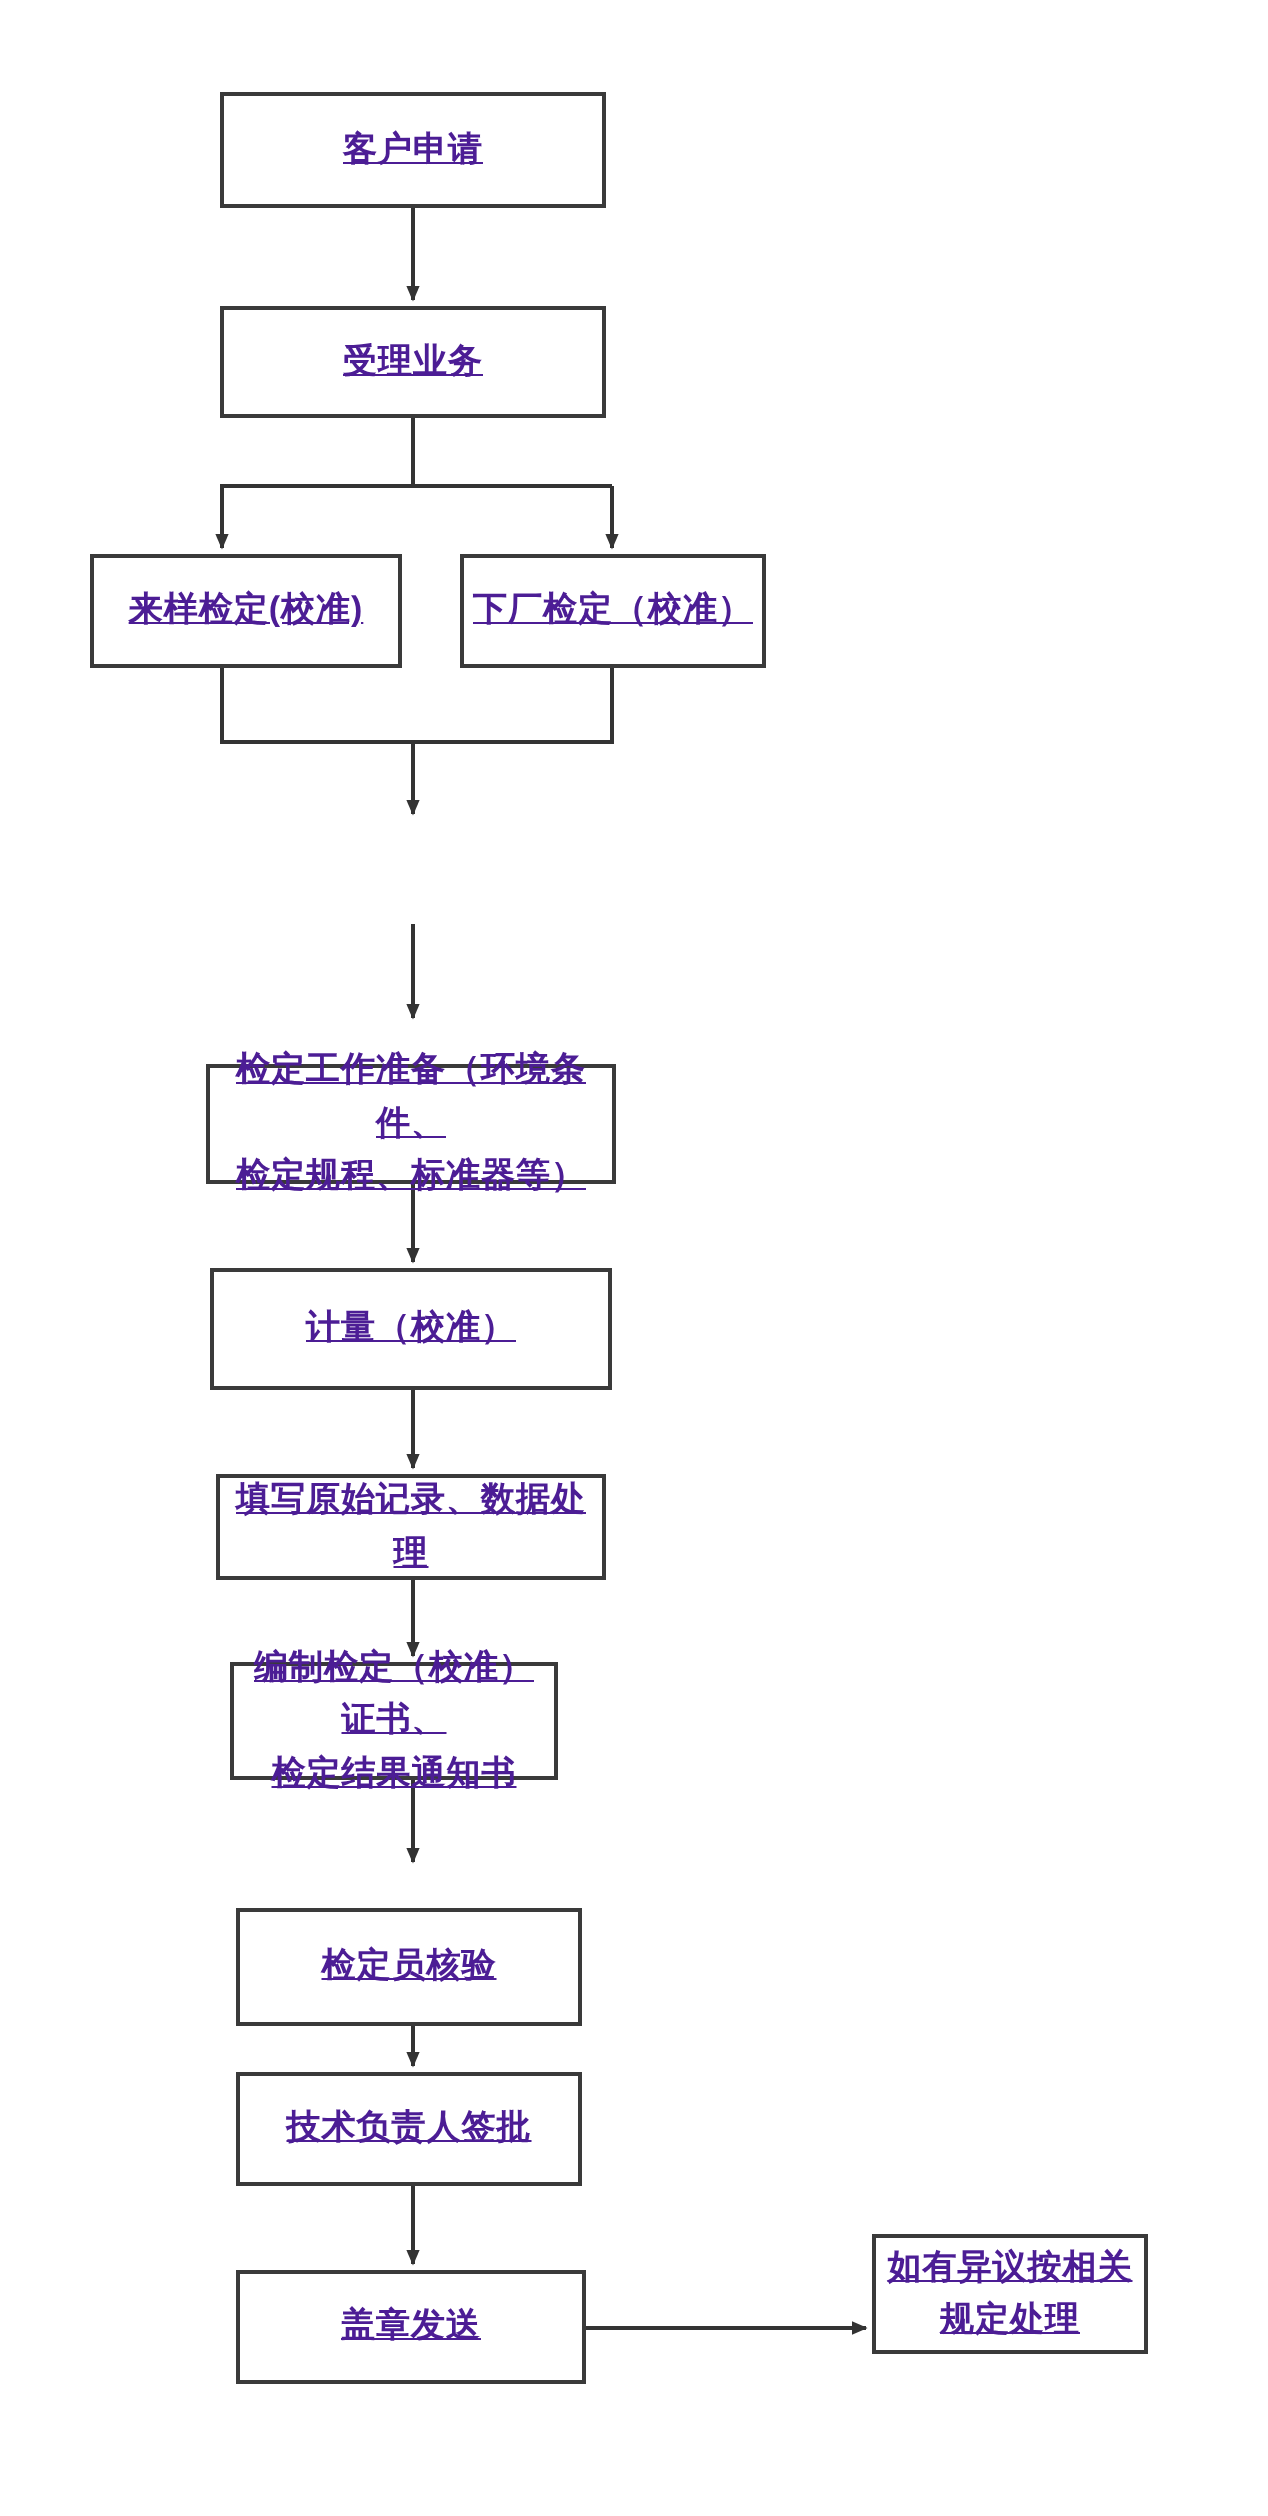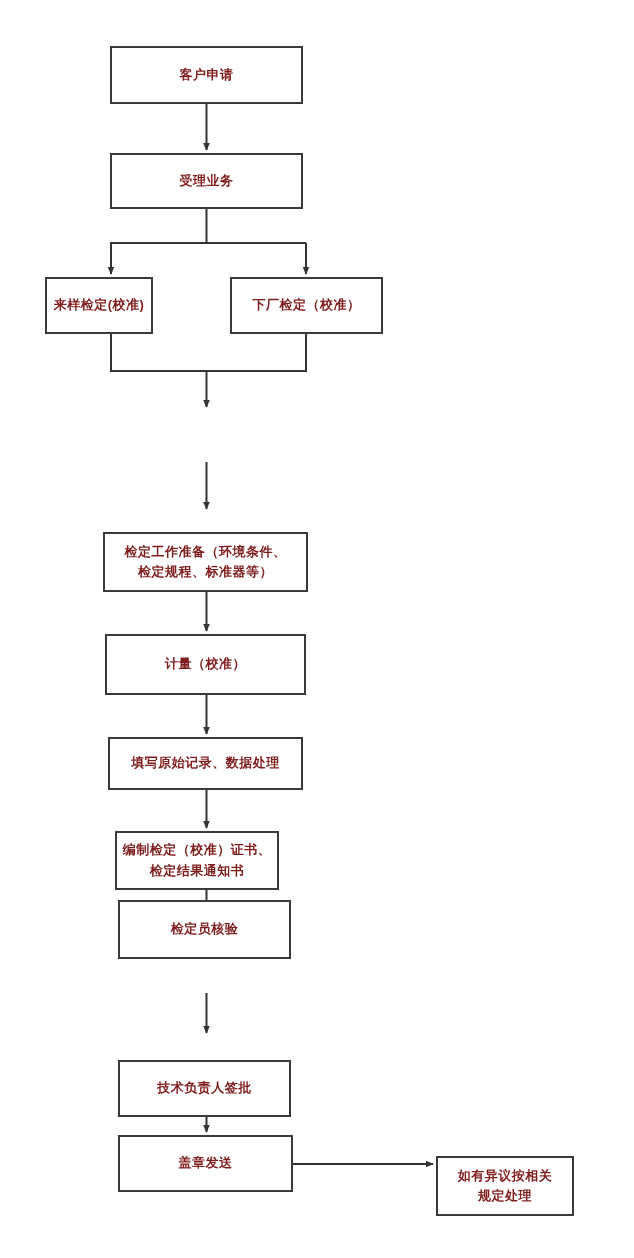--- a/index.html
+++ b/index.html
@@ -31,27 +31,28 @@
     border: 2px solid #3a3a3a;
     background: #ffffff;
     display: flex;
     align-items: center;
     justify-content: center;
     text-align: center;
     z-index: 2;
   }
   .node-label {
     display: block;
-    color: #7f1d1d;
-    font-size: 13px;
+    color: #4c1d95;
+    font-size: 17px;
     font-weight: bold;
     line-height: 1.55;
     letter-spacing: 0.5px;
     white-space: pre-line;
     padding: 0 4px;
+    text-decoration: underline;
   }
 </style>
 </head>
 <body>
 
 <div id="canvas">
 
   <svg id="connectors" viewBox="0 0 634 1258" xmlns="http://www.w3.org/2000/svg">
     <defs>
       <marker id="arrowhead" markerWidth="9" markerHeight="9" refX="7.2" refY="4" orient="auto" markerUnits="userSpaceOnUse">
@@ -91,21 +92,21 @@
   </svg>
 
   <div class="node" style="left:110px; top:46px; width:193px; height:58px;">
     <span class="node-label">客户申请</span>
   </div>
 
   <div class="node" style="left:110px; top:153px; width:193px; height:56px;">
     <span class="node-label">受理业务</span>
   </div>
 
-  <div class="node" style="left:45px; top:277px; width:108px; height:57px;">
+  <div class="node" style="left:45px; top:277px; width:156px; height:57px;">
     <span class="node-label">来样检定(校准)</span>
   </div>
 
   <div class="node" style="left:230px; top:277px; width:153px; height:57px;">
     <span class="node-label">下厂检定（校准）</span>
   </div>
 
 
   <div class="node" style="left:103px; top:512px; width:205px; height:60px;margin-top:20px;">
     <span class="node-label">检定工作准备（环境条件、
@@ -118,30 +119,30 @@
 
   <div class="node" style="left:108px; top:737px; width:195px; height:53px;">
     <span class="node-label">填写原始记录、数据处理</span>
   </div>
 
   <div class="node" style="left:115px; top:831px; width:164px; height:59px;">
     <span class="node-label">编制检定（校准）证书、
 检定结果通知书</span>
   </div>
 
-  <div class="node" style="left:118px; top:900px; width:173px; height:59px;">
+  <div class="node" style="left:118px; top:954px; width:173px; height:59px;">
     <span class="node-label">检定员核验</span>
   </div>
 
-  <div class="node" style="left:118px; top:1060px; width:173px; height:57px;">
+  <div class="node" style="left:118px; top:1036px; width:173px; height:57px;">
     <span class="node-label">技术负责人签批</span>
   </div>
 
   <div class="node" style="left:118px; top:1135px; width:175px; height:57px;">
     <span class="node-label">盖章发送</span>
   </div>
 
-  <div class="node" style="left:436px; top:1156px; width:138px; height:60px;">
+  <div class="node" style="left:436px; top:1117px; width:138px; height:60px;">
     <span class="node-label">如有异议按相关
 规定处理</span>
   </div>
 
 </div>
 
 </body></html>

